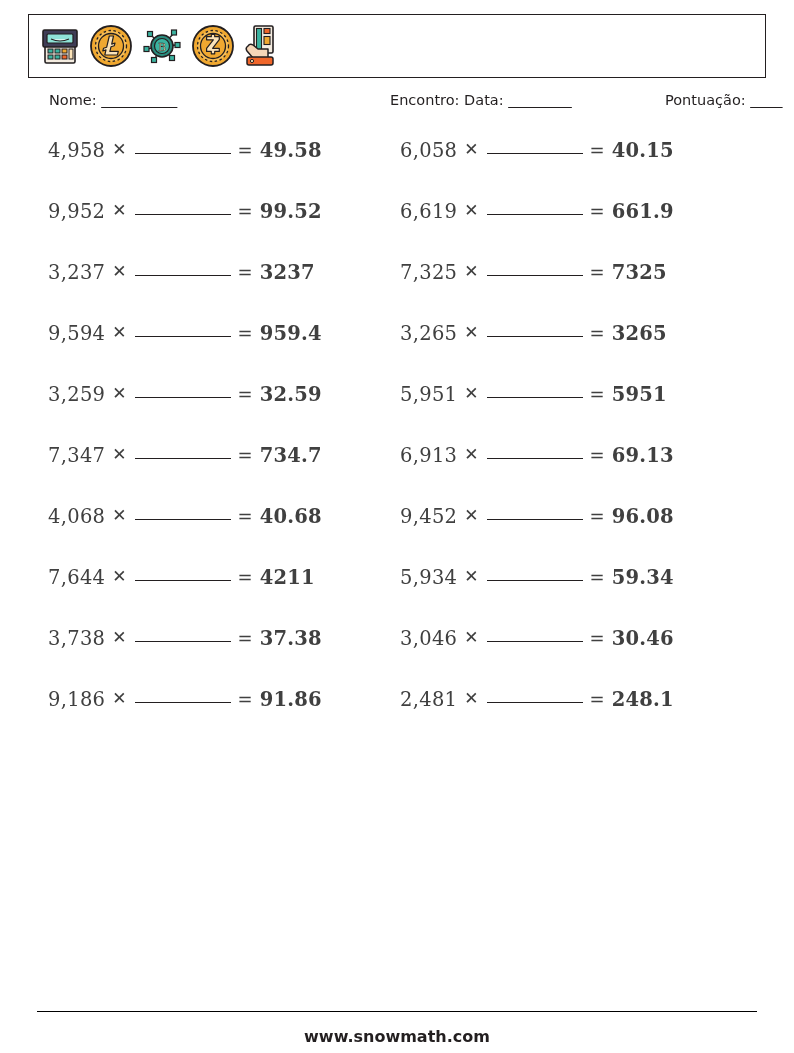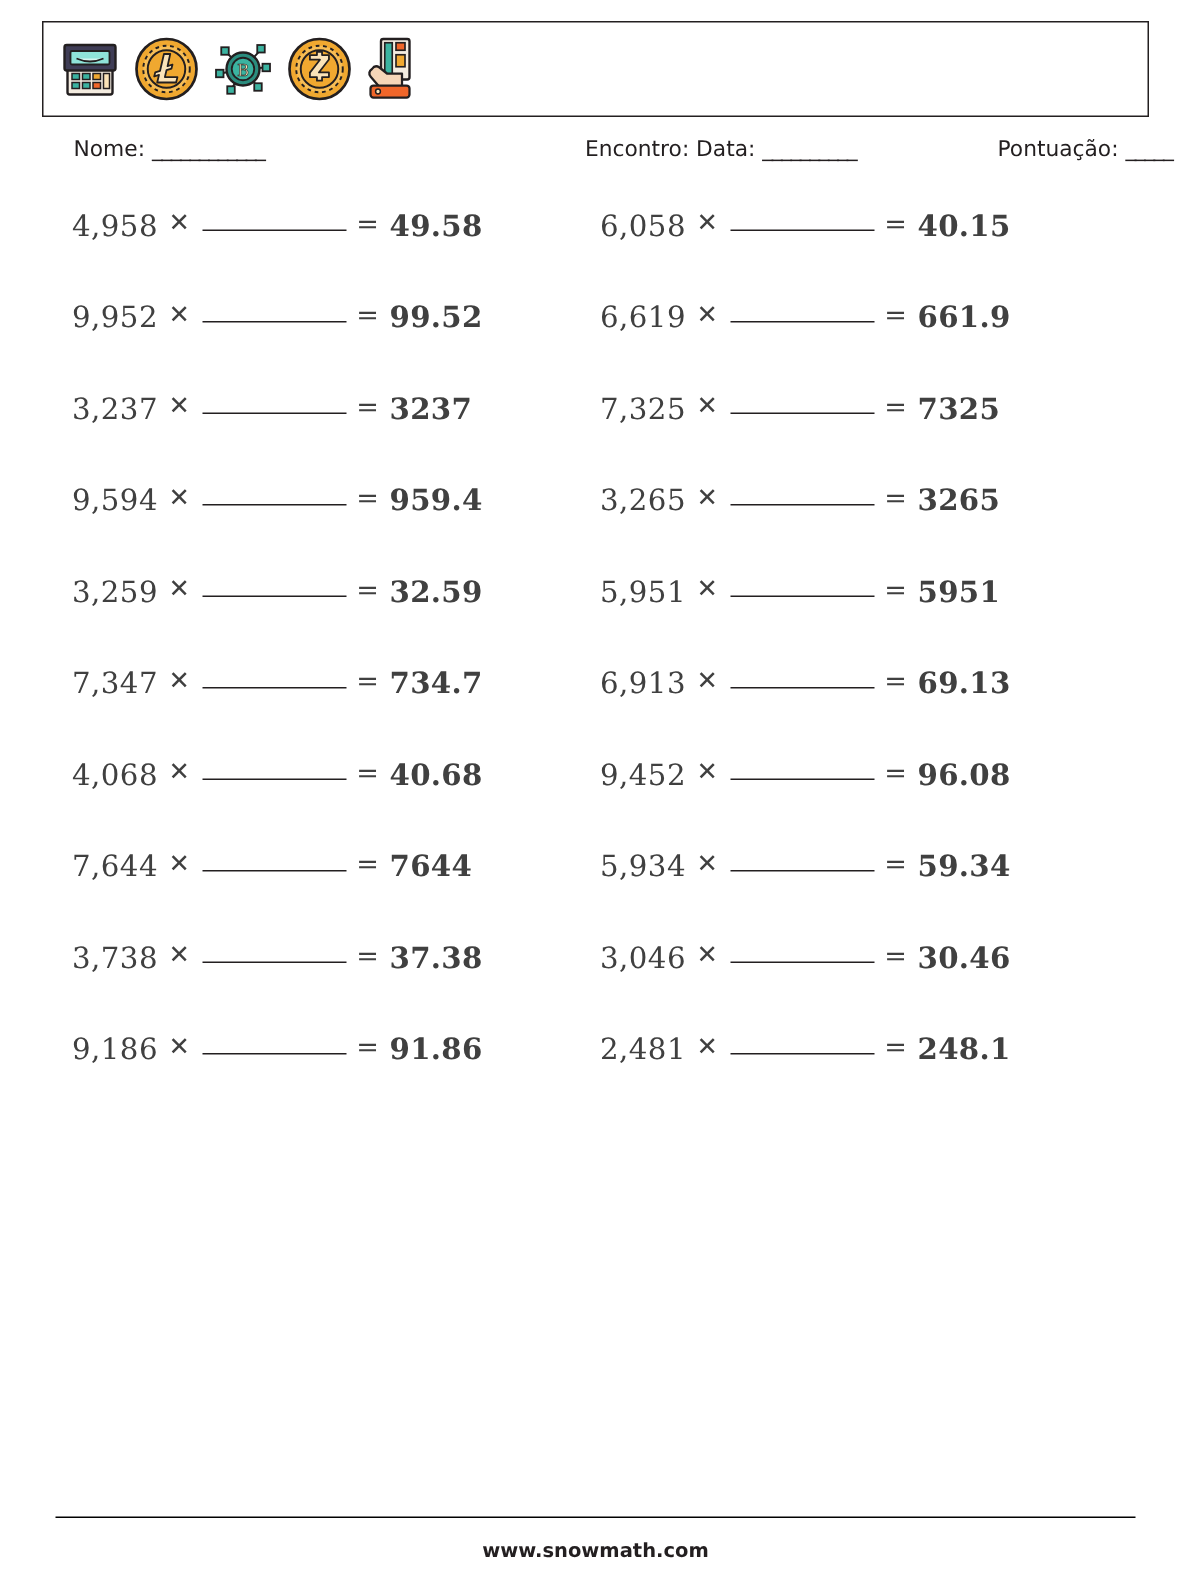--- a/index.html
+++ b/index.html
@@ -126,21 +126,21 @@
     width: 720px;
     height: 0;
     border-top: 1.6px solid #000000;
   }
   .footer-text {
     position: absolute;
     left: 0;
     top: 1027px;
     width: 794px;
     text-align: center;
-    font-size: 13px;
+    font-size: 16px;
     font-weight: bold;
     color: #231f20;
     font-family: "DejaVu Sans", sans-serif;
   }
 </style>
 </head>
 <body>
 
 <div class="header-box">
 
@@ -284,21 +284,21 @@
         <span class="times">✕</span>
         <span class="blank"></span>
         <span class="eq">=</span>
         <span class="answer">40.68</span>
       </div>
       <div class="prob">
         <span class="operand">7,644</span>
         <span class="times">✕</span>
         <span class="blank"></span>
         <span class="eq">=</span>
-        <span class="answer">7644</span>
+        <span class="answer">4211</span>
       </div>
       <div class="prob">
         <span class="operand">3,738</span>
         <span class="times">✕</span>
         <span class="blank"></span>
         <span class="eq">=</span>
         <span class="answer">37.38</span>
       </div>
       <div class="prob">
         <span class="operand">9,186</span>

